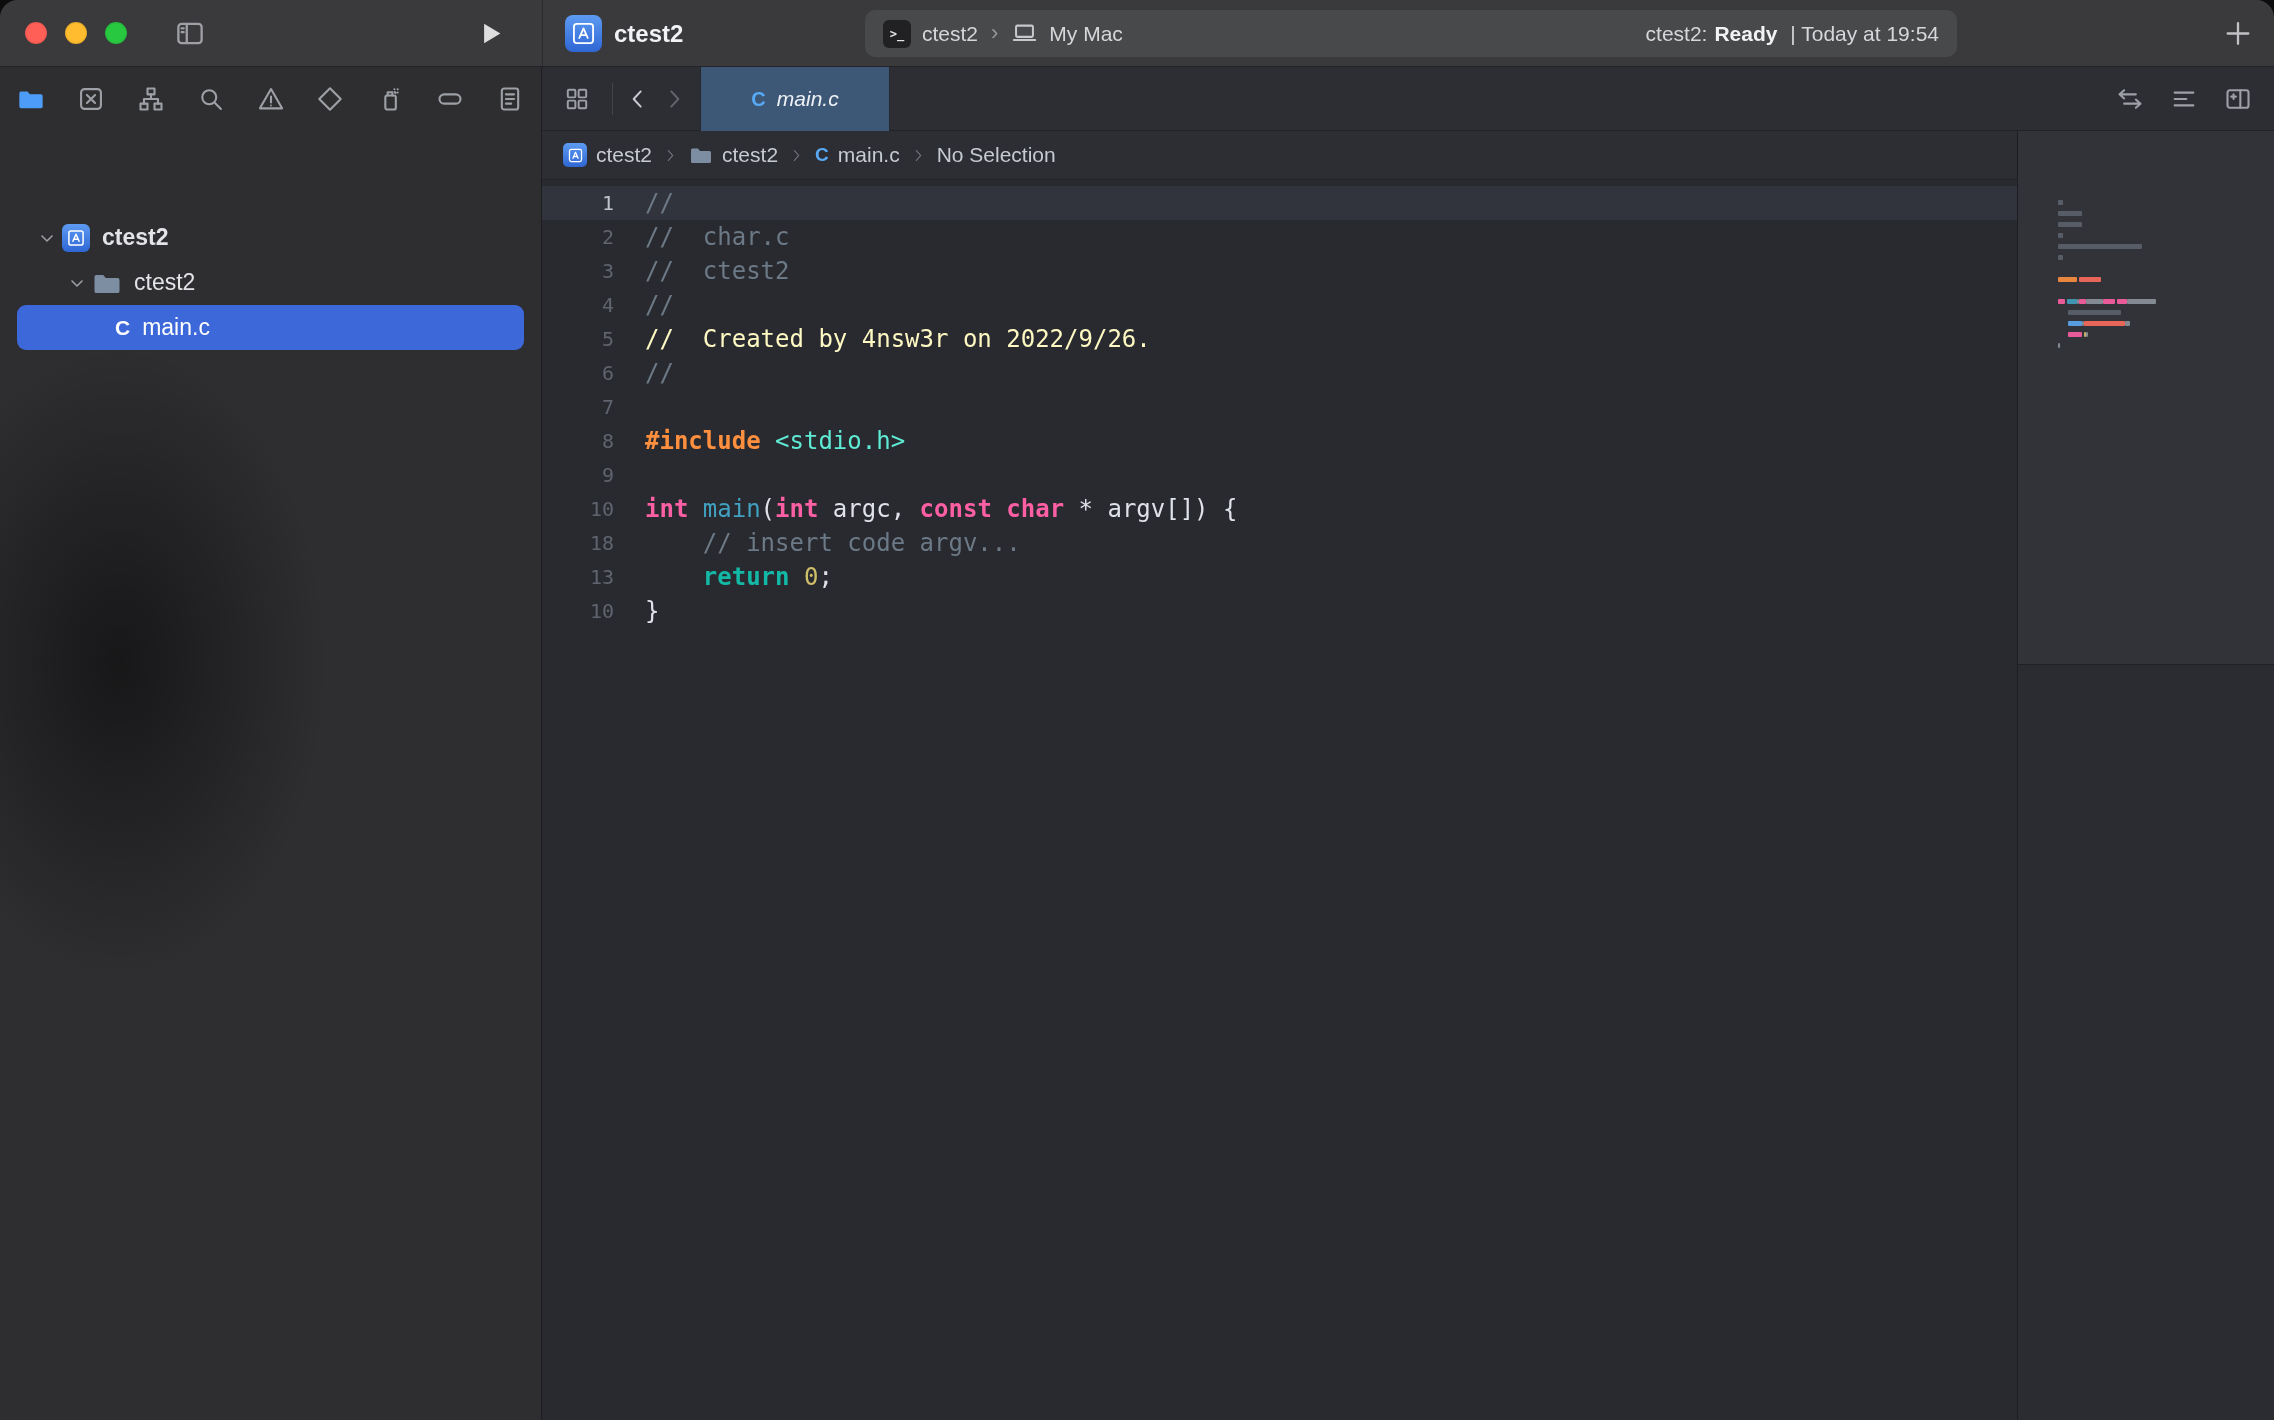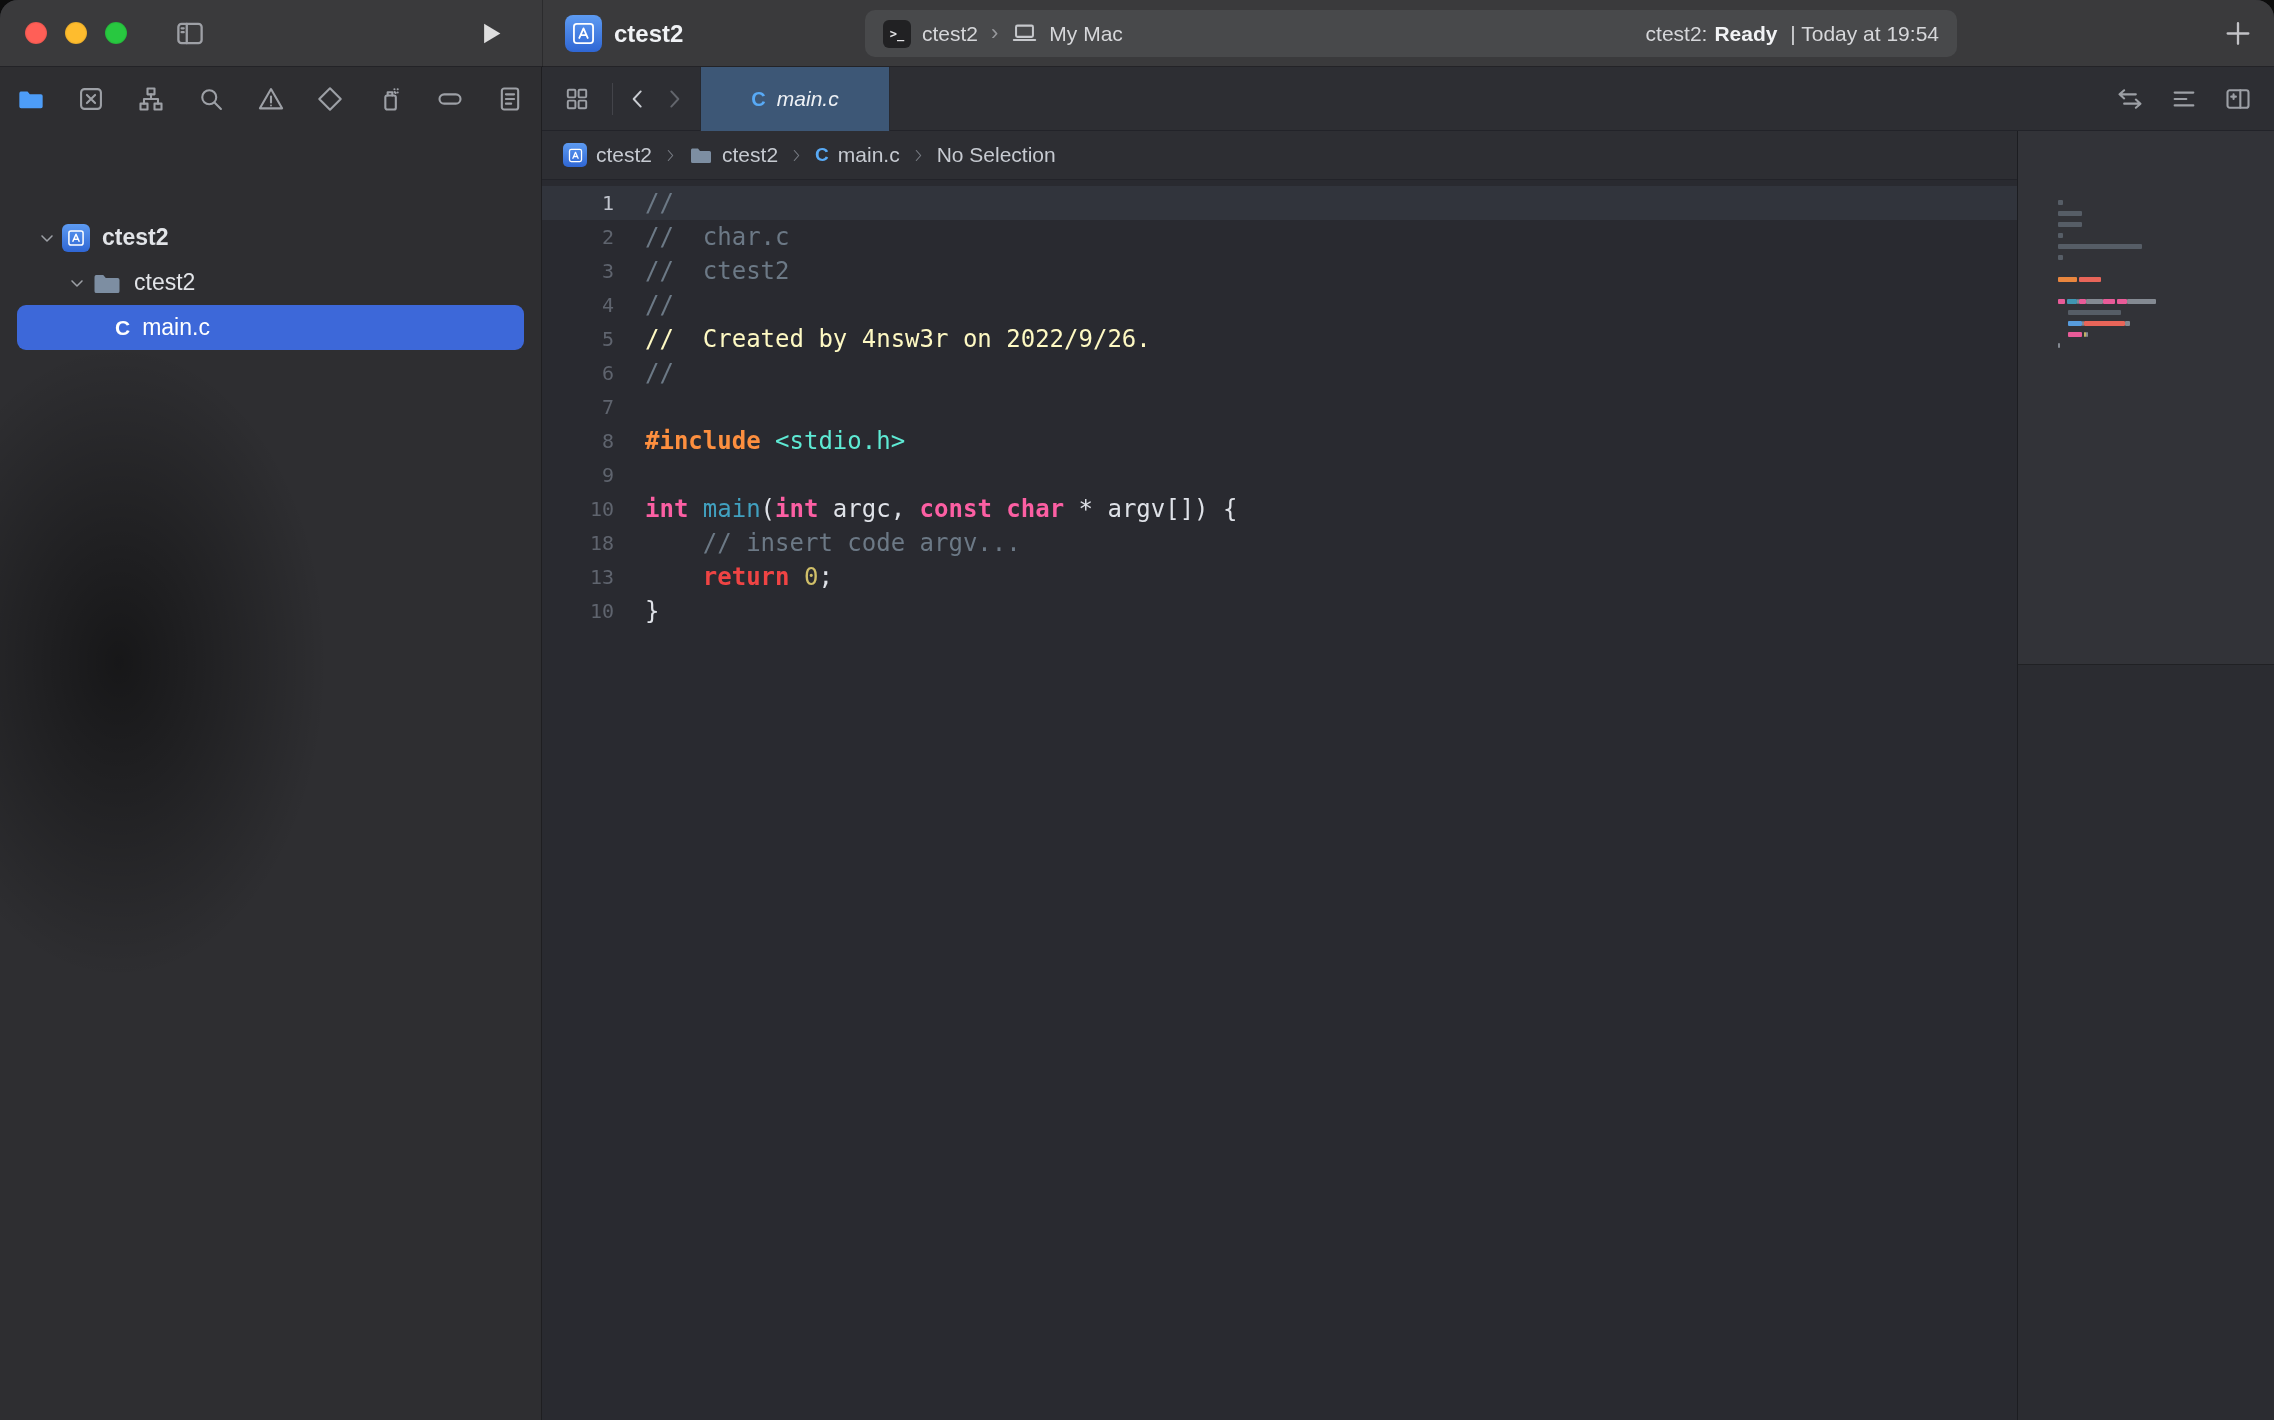--- a/index.html
+++ b/index.html
@@ -381,21 +381,21 @@
       <div class="code-line">
         <span class="num">10</span>
         <span class="txt"><span class="tok b" style="color: rgb(252, 95, 163);">int</span><span class="tok" style="color: rgb(223, 226, 232);"> </span><span class="tok" style="color: rgb(65, 161, 192);">main</span><span class="tok" style="color: rgb(223, 226, 232);">(</span><span class="tok b" style="color: rgb(252, 95, 163);">int</span><span class="tok" style="color: rgb(223, 226, 232);"> argc, </span><span class="tok b" style="color: rgb(252, 95, 163);">const</span><span class="tok" style="color: rgb(223, 226, 232);"> </span><span class="tok b" style="color: rgb(252, 95, 163);">char</span><span class="tok" style="color: rgb(223, 226, 232);"> * argv[]) {</span></span>
       </div>
       <div class="code-line">
         <span class="num">18</span>
         <span class="txt"><span class="tok" style="color: rgb(223, 226, 232);">    </span><span class="tok" style="color: rgb(108, 121, 134);">// insert code argv...</span></span>
       </div>
       <div class="code-line">
         <span class="num">13</span>
-        <span class="txt"><span class="tok" style="color: rgb(223, 226, 232);">    </span><span class="tok b" style="color: #ef4444;">return</span><span class="tok" style="color: rgb(223, 226, 232);"> </span><span class="tok" style="color: rgb(208, 191, 105);">0</span><span class="tok" style="color: rgb(223, 226, 232);">;</span></span>
+        <span class="txt"><span class="tok" style="color: rgb(223, 226, 232);">    </span><span class="tok b" style="color: #14b8a6;">return</span><span class="tok" style="color: rgb(223, 226, 232);"> </span><span class="tok" style="color: rgb(208, 191, 105);">0</span><span class="tok" style="color: rgb(223, 226, 232);">;</span></span>
       </div>
       <div class="code-line">
         <span class="num">10</span>
         <span class="txt"><span class="tok" style="color: rgb(223, 226, 232);">}</span></span>
       </div>
     </div>
 
   <div class="minimap">
     <div class="mm-visible"></div>
     <div class="mm-bars" id="mm-bars">

